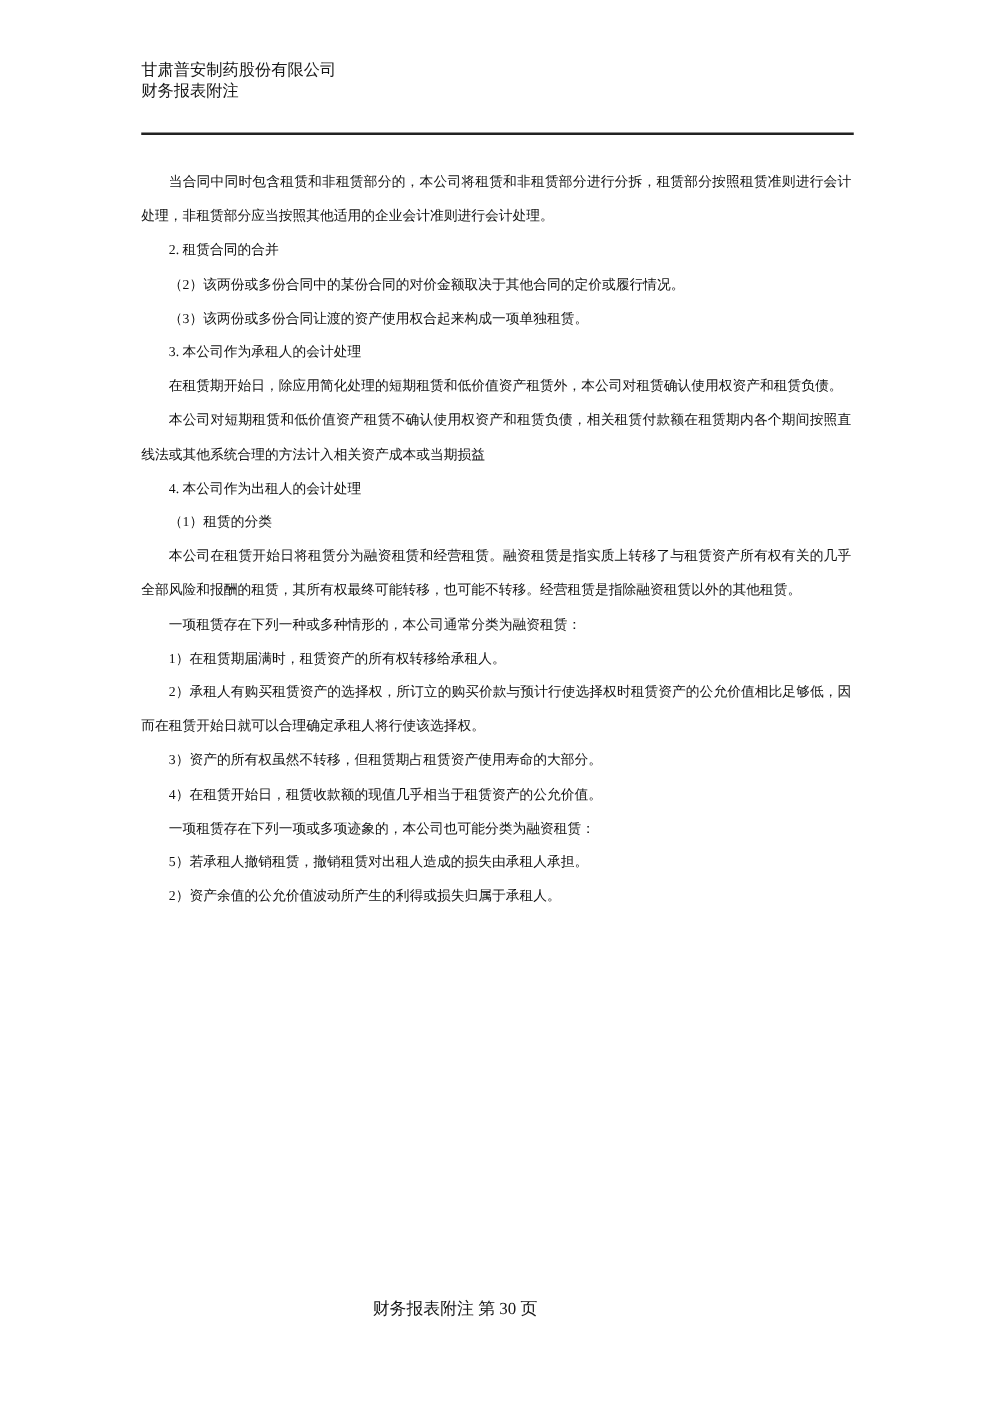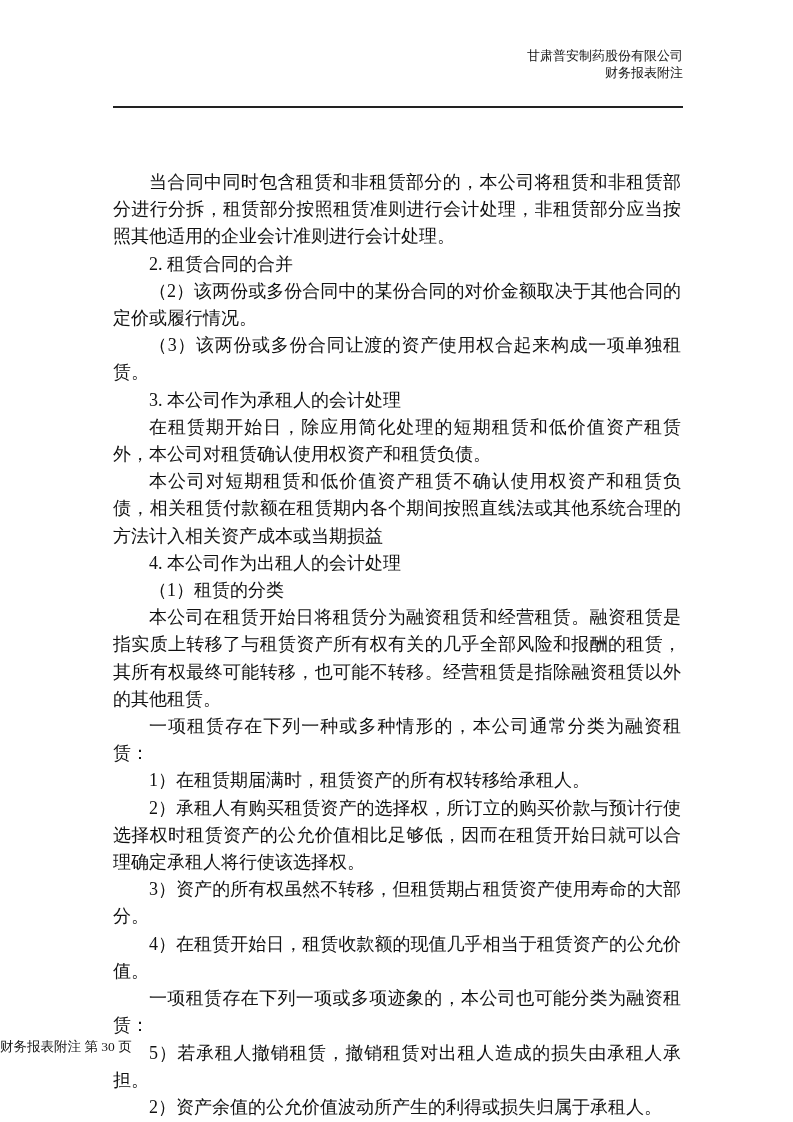--- a/index.html
+++ b/index.html
@@ -20,55 +20,53 @@
     position: absolute;
     left: 113px;
     top: 48px;
     width: 570px;
     font-size: 13px;
     line-height: 16.5px;
     color: #161616;
   }
   .doc-header .hline {
     white-space: nowrap;
-    text-align: right;
   }
   .header-rule {
     position: absolute;
     left: 113px;
     top: 106px;
     width: 570px;
     height: 0;
     border-top: 2.5px solid #222222;
   }
   .doc-body {
     position: absolute;
     left: 113px;
     top: 133px;
     width: 568px;
-    font-size: 18px;
+    font-size: 11px;
     line-height: 27.2px;
     text-align: justify;
     text-justify: inter-ideograph;
-    margin-top: 36px;
   }
   .doc-body p.para {
     margin: 0;
     padding: 0;
     text-indent: 2em;
   }
   .doc-body p.heading {
     font-weight: normal;
   }
   .doc-footer {
     position: absolute;
     left: 0;
     top: 1038px;
     width: 728px;
-    text-align: left;
+    text-align: center;
     font-size: 13.5px;
     color: #161616;
   }
 </style>
 </head>
 <body>
 
 <div class="page">
 
   <div class="doc-header">

